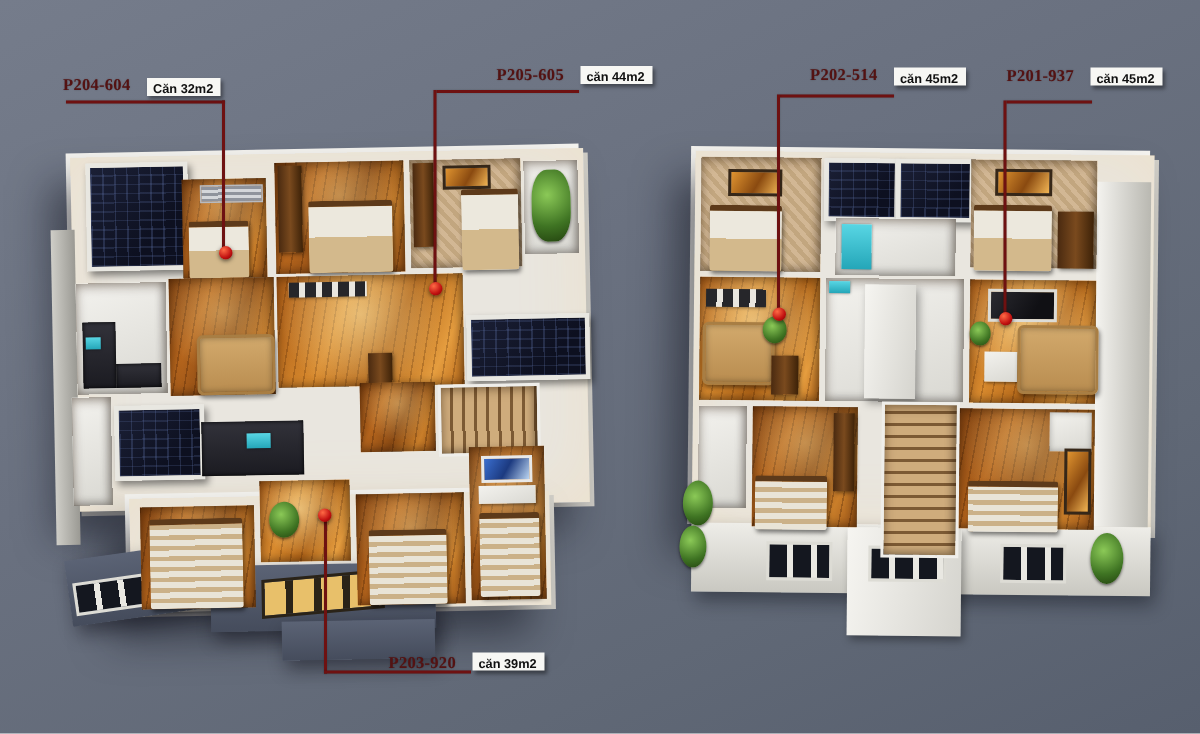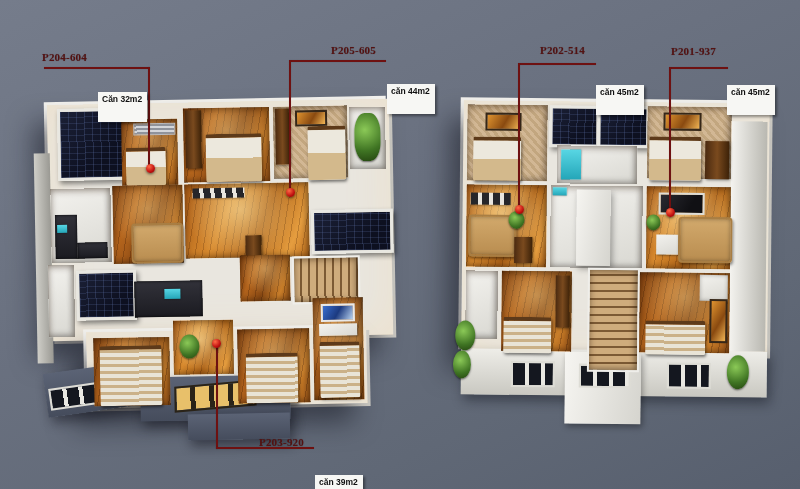--- a/index.html
+++ b/index.html
@@ -4,22 +4,22 @@
 <style>
   html,body{margin:0;padding:0;}
   #stage{position:relative;width:800px;height:489px;overflow:hidden;
     background:linear-gradient(155deg,#757c8b 0%,#6a7180 40%,#606876 75%,#575f6e 100%);
     font-family:"Liberation Sans",sans-serif;}
   
   .ucode{position:absolute;font-family:Liberation Serif, serif;font-weight:bold;
     font-size:11px;color:#541212;white-space:nowrap;letter-spacing:.2px;
     text-shadow:0 0 1px rgba(30,0,0,.35);z-index:30;}
   .abox{position:absolute;background:#f7f7f4;color:#101010;font-size:8.5px;font-weight:bold;
-    padding:2px 5px 18px 4px;white-space:nowrap;z-index:30;
-    box-shadow:1.5px 2px 2.5px rgba(0,0,0,.4);margin-top:40px;}
+    padding:2px 5px 0 4px;white-space:nowrap;z-index:30;
+    box-shadow:1.5px 2px 2.5px rgba(0,0,0,.4);}
   .hline,.vline{position:absolute;background:#6e1111;z-index:25;box-shadow:0 0 1px rgba(0,0,0,.3);}
   .hline{height:2px;} .vline{width:2px;}
   .dot{position:absolute;width:9px;height:9px;border-radius:50%;z-index:26;
     background:radial-gradient(circle at 35% 30%,#ff6a45,#c01010 60%,#6d0505 100%);
     box-shadow:0 1px 3px rgba(0,0,0,.6);}
   
   .plan{position:absolute;z-index:5;}
   .blk{position:absolute;background:#e9e6df;
     box-shadow:-14px 18px 26px rgba(15,18,28,.5),-3px -3px 0 #f5f4f0,3px 3px 0 #cfcdc6,
     inset 0 0 46px rgba(255,205,130,.18);}

